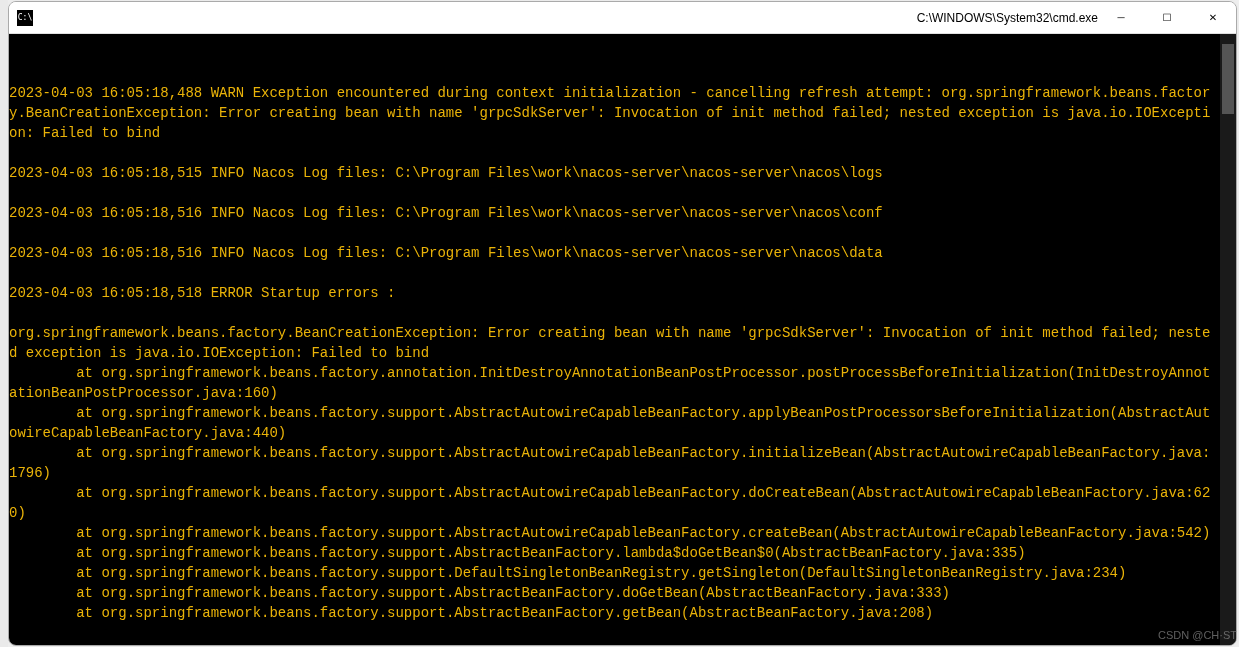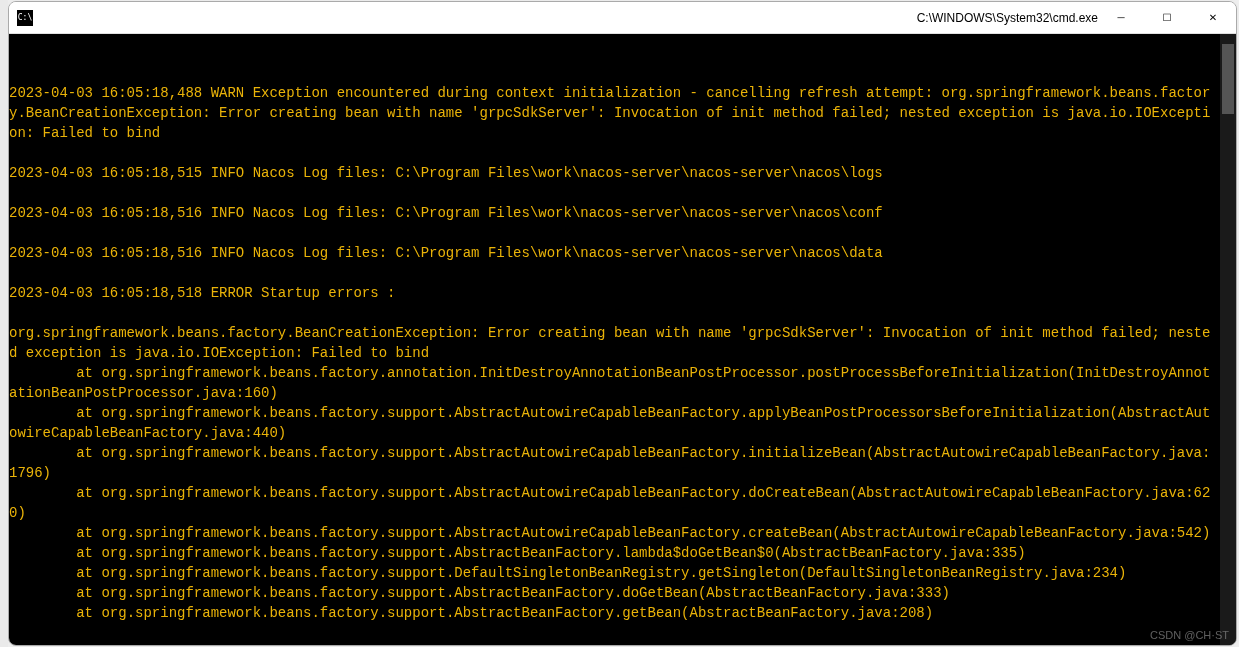--- a/index.html
+++ b/index.html
@@ -106,21 +106,21 @@
       top: 0;
       width: 8px;
       height: 647px;
       background: #eaeaea;
       font-size: 11px;
       color: #666;
       overflow: hidden;
     }
     .watermark {
       position: absolute;
-      right: 10px;
+      right: 2px;
       bottom: 6px;
       font-size: 11px;
       color: #888;
       opacity: 0.7;
       z-index: 10;
     }
   </style>
 </head>
 <body>
 

